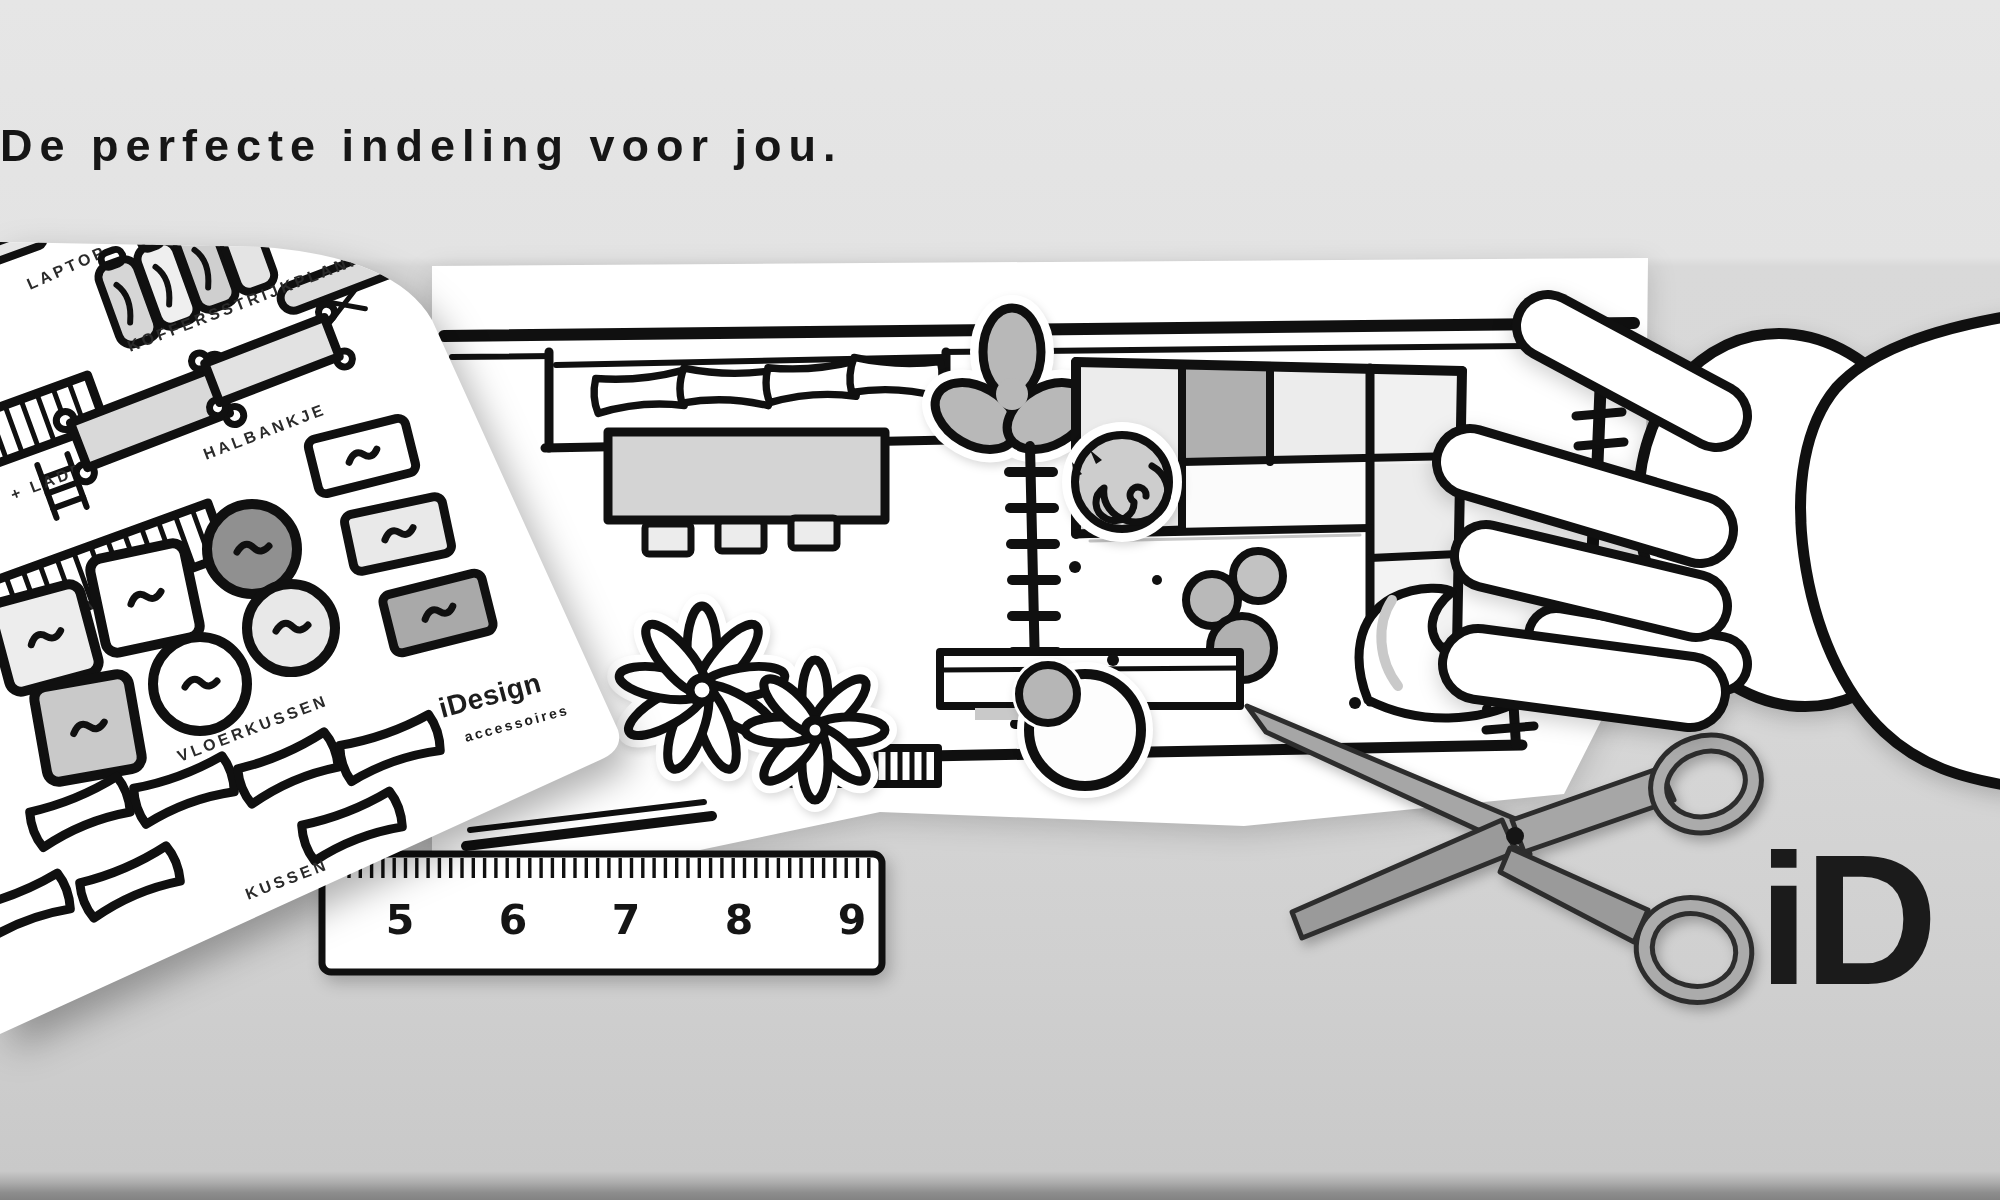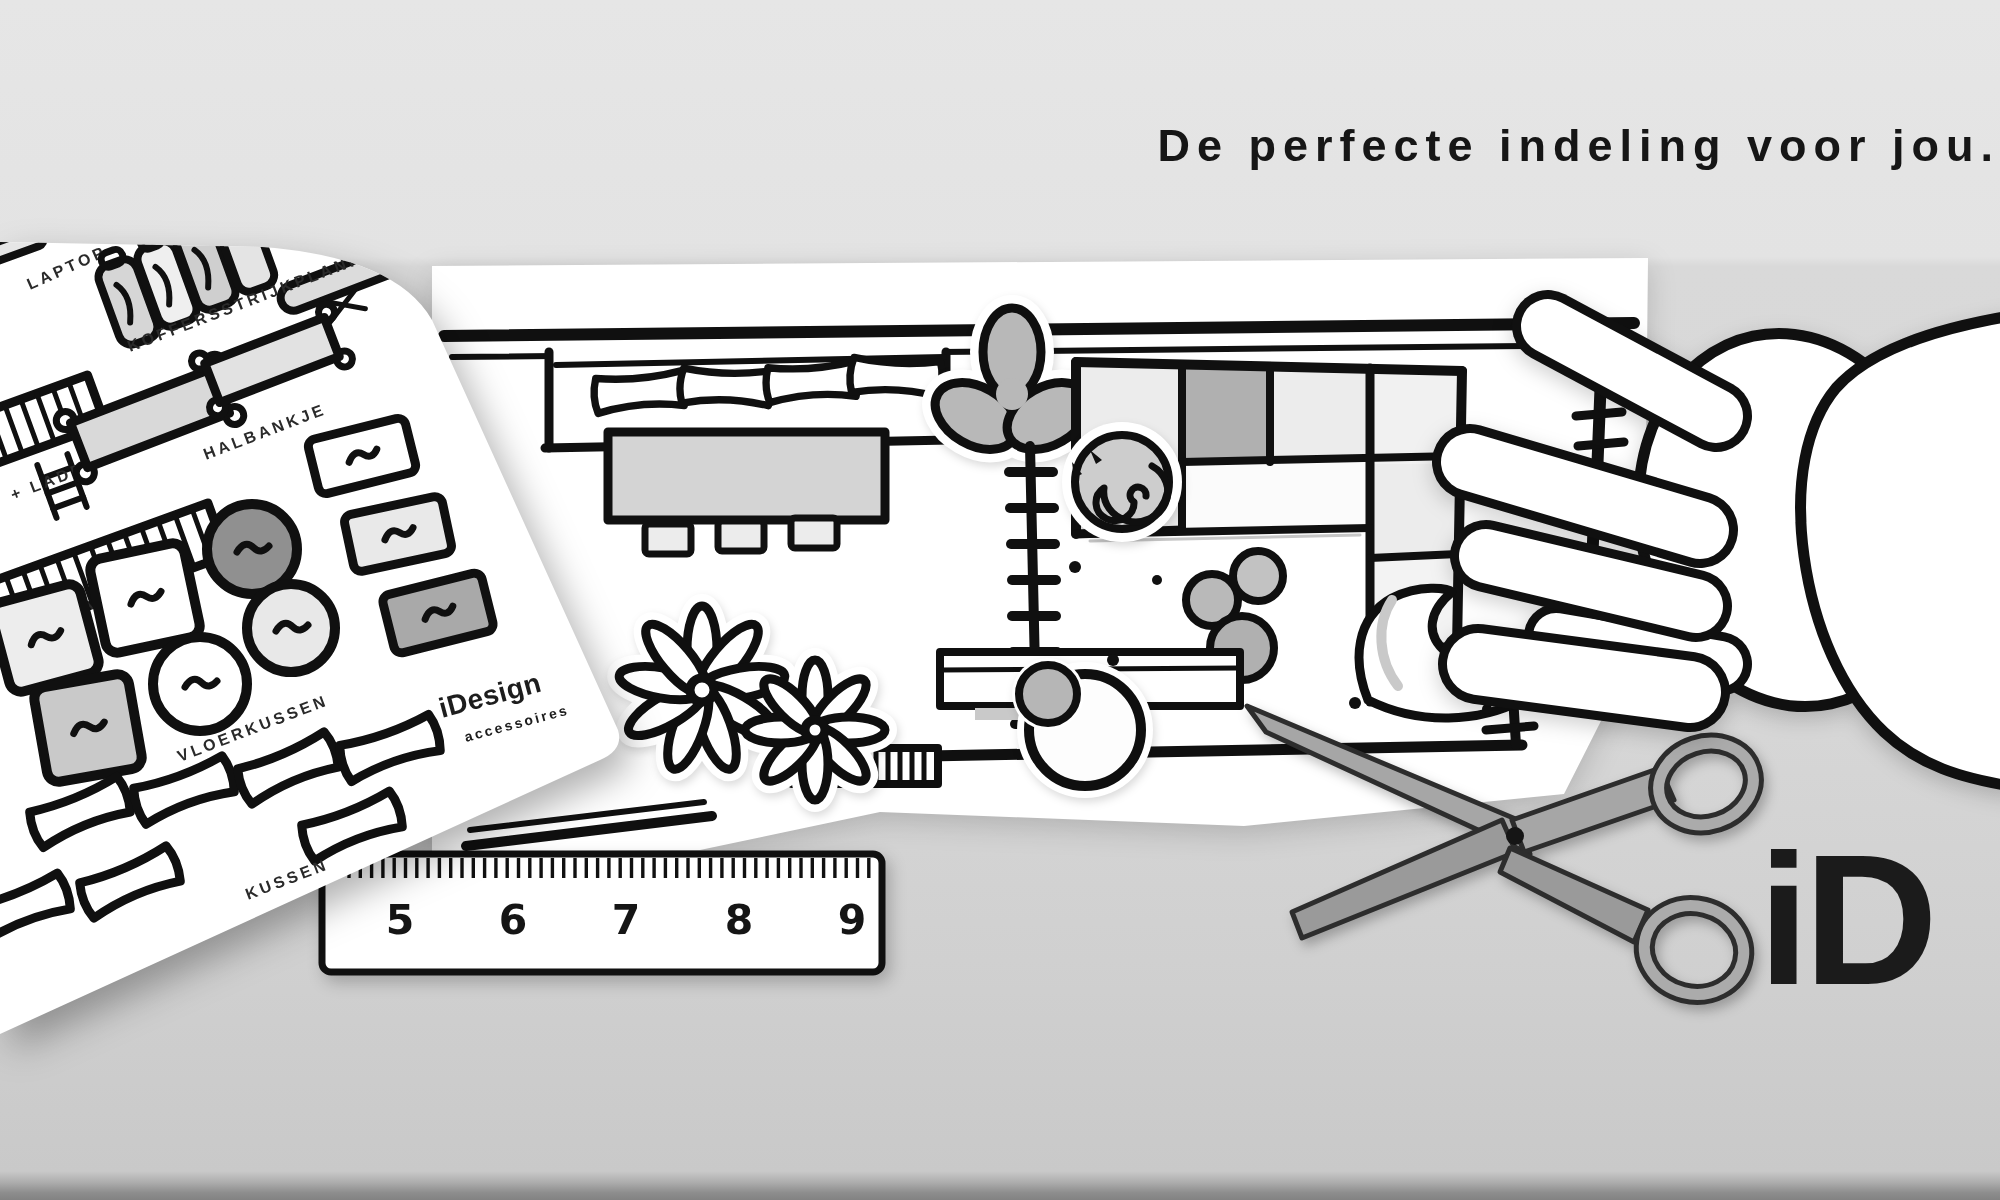--- a/index.html
+++ b/index.html
@@ -3,21 +3,21 @@
 <meta charset="utf-8">
 <style>
   html,body{margin:0;padding:0;width:2000px;height:1200px;overflow:hidden;
     font-family:"Liberation Sans",sans-serif;}
   .stage{position:absolute;inset:0;width:2000px;height:1200px;
     background:linear-gradient(180deg,
       #e6e6e6 0%, #e3e3e3 21.4%,
       #d9d9d9 22.2%, #d7d7d7 58%,
       #d0d0d0 80%, #c9c9c9 97.6%,
       #aeaeae 98.5%, #8d8d8d 99.4%, #828282 100%);}
-  .title{position:absolute;top:120px;left:0;width:100%;text-align:right;
+  .title{position:absolute;top:120px;left:0;width:100%;text-align:left;
     font-weight:bold;font-size:45px;letter-spacing:7px;color:#161616;}
   svg{position:absolute;top:0;left:0;}
   .lbl{font-size:16px;font-weight:bold;letter-spacing:3.5px;fill:#2a2a2a;}
   .brand{font-size:28px;font-weight:bold;fill:#1d1d1d;letter-spacing:0.5px;}
   .brandsub{font-size:14px;font-weight:bold;fill:#1d1d1d;letter-spacing:2.5px;}
   .rnum{font-family:"DejaVu Sans",sans-serif;font-size:41px;font-weight:bold;fill:#151515;}
   .idlogo{font-size:186px;font-weight:bold;fill:#1b1b1b;}
   .sh-sheet{filter:drop-shadow(12px 16px 18px rgba(0,0,0,0.30));}
   .sh-paper{filter:drop-shadow(0px 8px 14px rgba(0,0,0,0.16));}
   .sh-ruler{filter:drop-shadow(5px 7px 8px rgba(0,0,0,0.22));}

